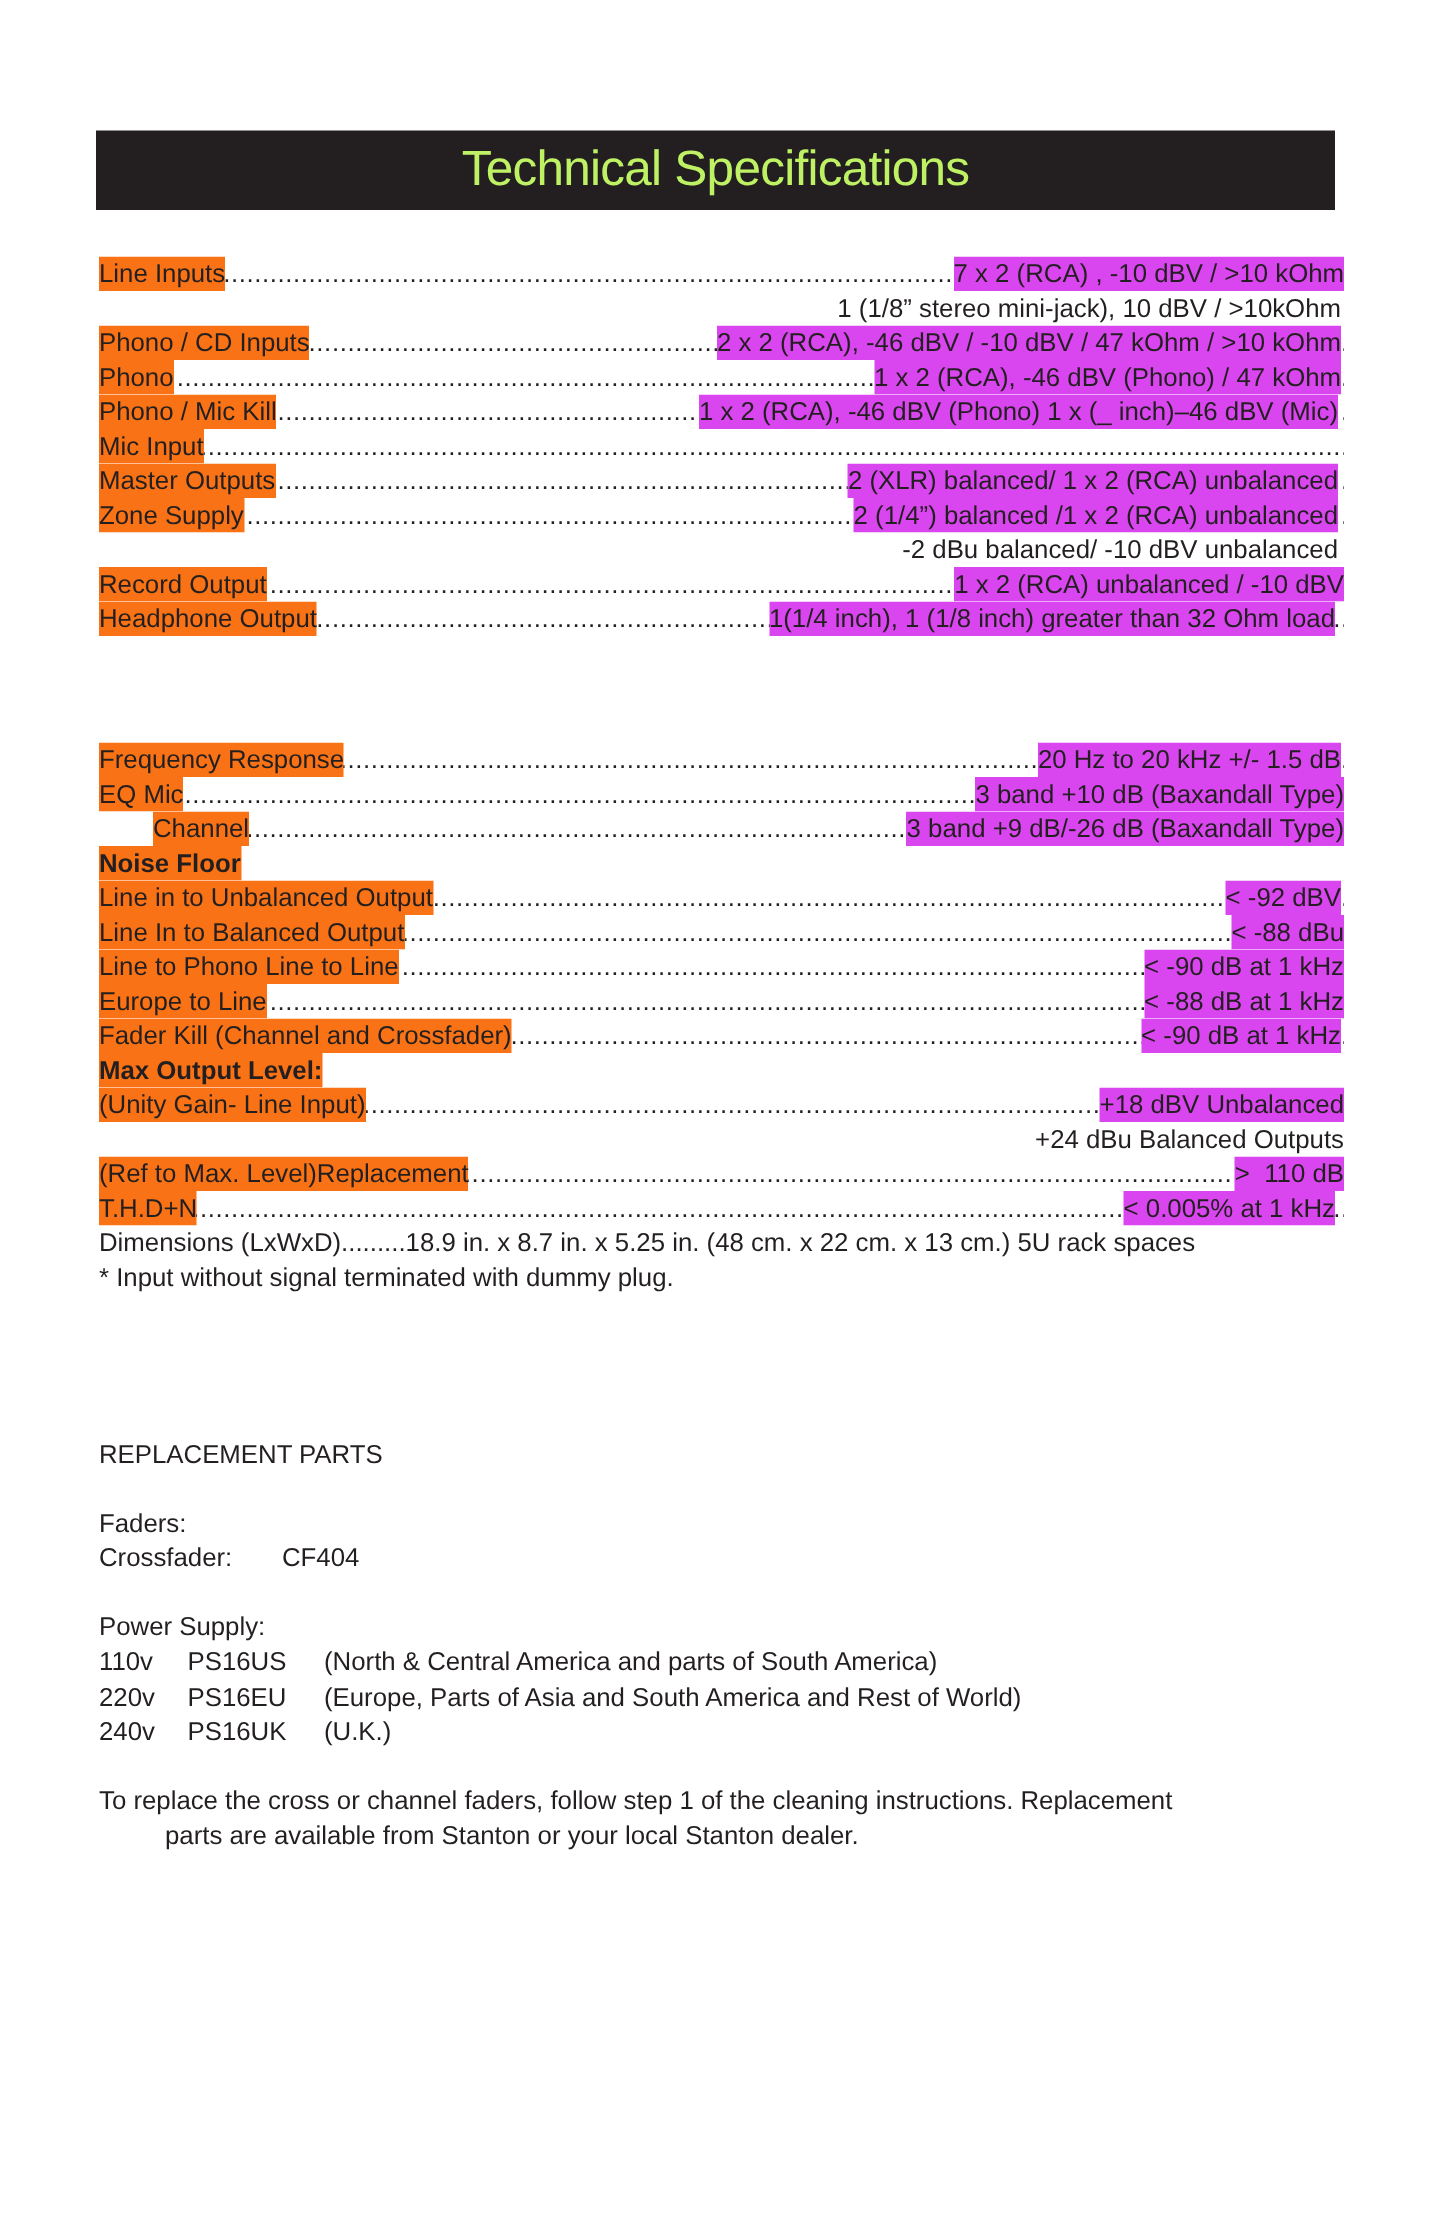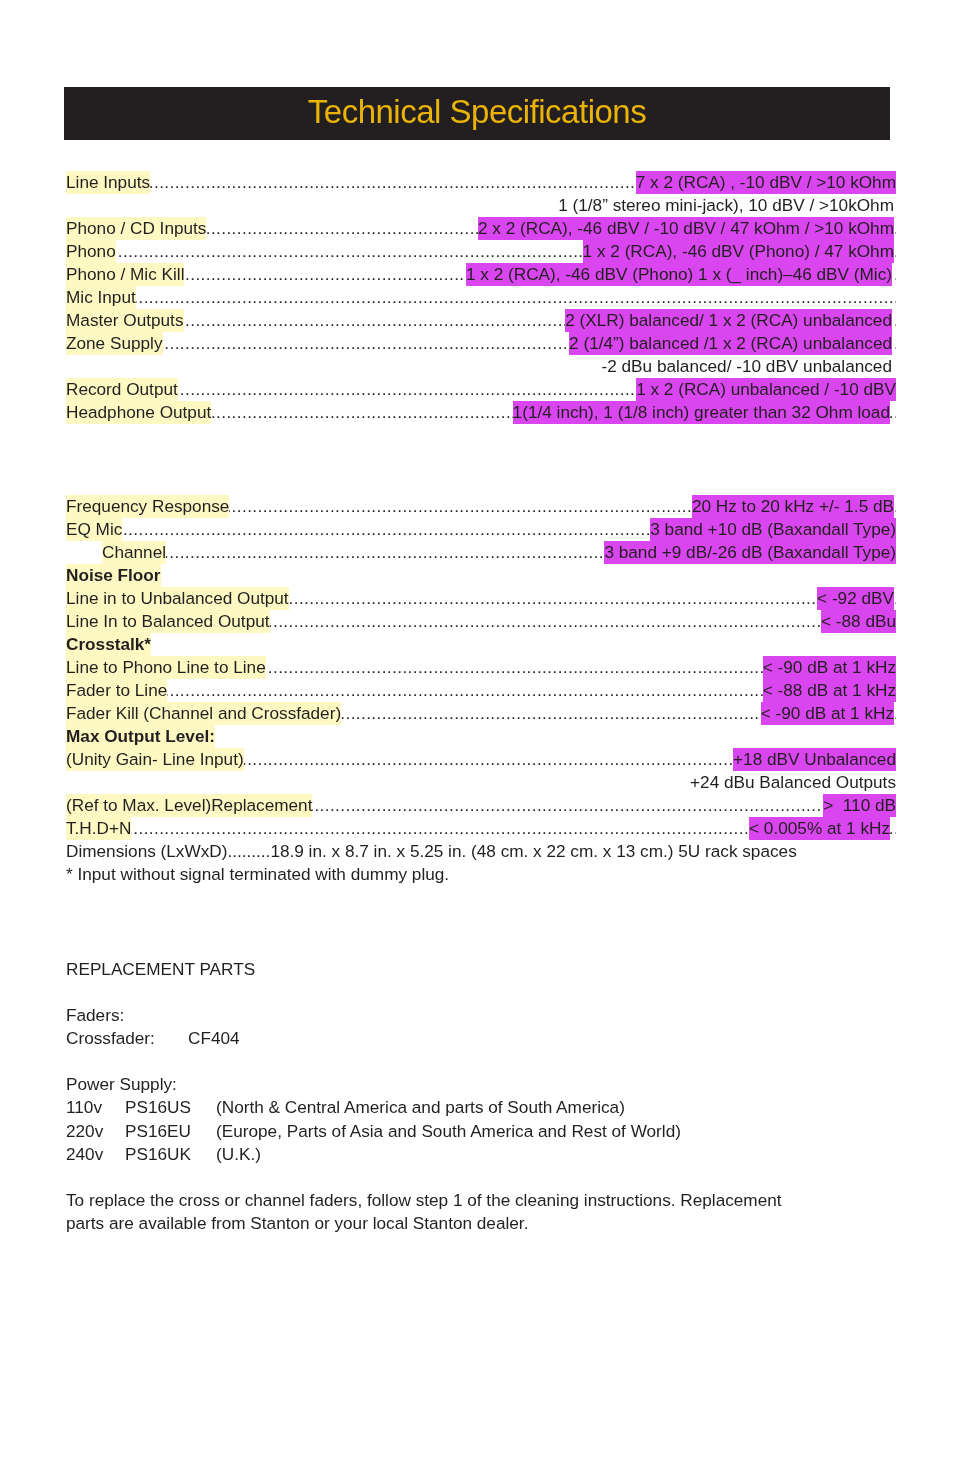--- a/index.html
+++ b/index.html
@@ -2,26 +2,26 @@
 <html><head>
 <meta charset="utf-8">
 <style>
   html, body { margin: 0; padding: 0; background: #ffffff; }
   body {
     width: 954px; height: 1475px; position: relative; overflow: hidden;
     font-family: "Liberation Sans", sans-serif; color: #231f20;
   }
   .title-bar {
     position: absolute; left: 64px; top: 87px; width: 826px; height: 53px;
-    background: #231f20; color: #eab308; text-align: center;
+    background: #231f20; color: #bef264; text-align: center;
     font-size: 33px; line-height: 50px; letter-spacing: -0.5px;
   }
   .specs { position: absolute; left: 66px; width: 830px; font-size: 17.2px; }
   .row { position: relative; height: 23px; line-height: 23px; white-space: nowrap; overflow: hidden; }
-  .row .label { position: absolute; left: 0; top: 0; background: #fef9c3; padding-right: 0; z-index: 1; }
+  .row .label { position: absolute; left: 0; top: 0; background: #f97316; padding-right: 0; z-index: 1; }
   .row .dots { position: absolute; left: 0; right: 0; top: 0; overflow: hidden; letter-spacing: 0.4px; color: #231f20; }
   .row .value { position: absolute; right: 0; top: 0; background: #d946ef; z-index: 1; }
   .row.cont .value { background: none; }
   .row.indent .label { left: 36px; }
   .row.heading { font-weight: bold; }
   .plain { position: absolute; left: 66px; font-size: 17.2px; line-height: 23px; white-space: nowrap; }
   .bold { font-weight: normal; }
   .ps-row span { display: inline-block; }
   .ps-volt { width: 59px; }
   .ps-code { width: 91px; }
@@ -106,30 +106,27 @@
   <div class="row">
       <span class="label">Line in to Unbalanced Output</span>
       <span class="dots">............................................................................................................................................................................................................................................................................................................</span>
       <span class="value" style="right:2px;">&lt; -92 dBV</span>
     </div>
   <div class="row">
       <span class="label">Line In to Balanced Output</span>
       <span class="dots">............................................................................................................................................................................................................................................................................................................</span>
       <span class="value">&lt; -88 dBu</span>
     </div>
-  <div class="row heading">
-      <span class="label">Crosstalk*</span>
-    </div>
   <div class="row">
       <span class="label">Line to Phono Line to Line</span>
       <span class="dots">............................................................................................................................................................................................................................................................................................................</span>
       <span class="value">&lt; -90 dB at 1 kHz</span>
     </div>
   <div class="row">
-      <span class="label">Fader to Line</span>
+      <span class="label">Europe to Line</span>
       <span class="dots">............................................................................................................................................................................................................................................................................................................</span>
       <span class="value">&lt; -88 dB at 1 kHz</span>
     </div>
   <div class="row">
       <span class="label">Fader Kill (Channel and Crossfader)</span>
       <span class="dots">............................................................................................................................................................................................................................................................................................................</span>
       <span class="value" style="right:2px;">&lt; -90 dB at 1 kHz</span>
     </div>
   <div class="row heading">
       <span class="label">Max Output Level:</span>
@@ -165,13 +162,13 @@
 <div class="plain ps-row" style="top:1096px;">
   <span class="ps-volt">110v</span><span class="ps-code">PS16US</span><span>(North &amp; Central America and parts of South America)</span>
 </div>
 <div class="plain ps-row" style="top:1120px;">
   <span class="ps-volt">220v</span><span class="ps-code">PS16EU</span><span>(Europe, Parts of Asia and South America and Rest of World)</span>
 </div>
 <div class="plain ps-row" style="top:1143px;">
   <span class="ps-volt">240v</span><span class="ps-code">PS16UK</span><span>(U.K.)</span>
 </div>
 <div class="plain" style="top:1189px;">To replace the cross or channel faders, follow step 1 of the cleaning instructions. Replacement</div>
-<div class="plain" style="top:1212px;">parts are available from Stanton or your local Stanton dealer.</div>
+<div class="plain" style="top:1212px;margin-left:44px;">parts are available from Stanton or your local Stanton dealer.</div>
 
 </body></html>

